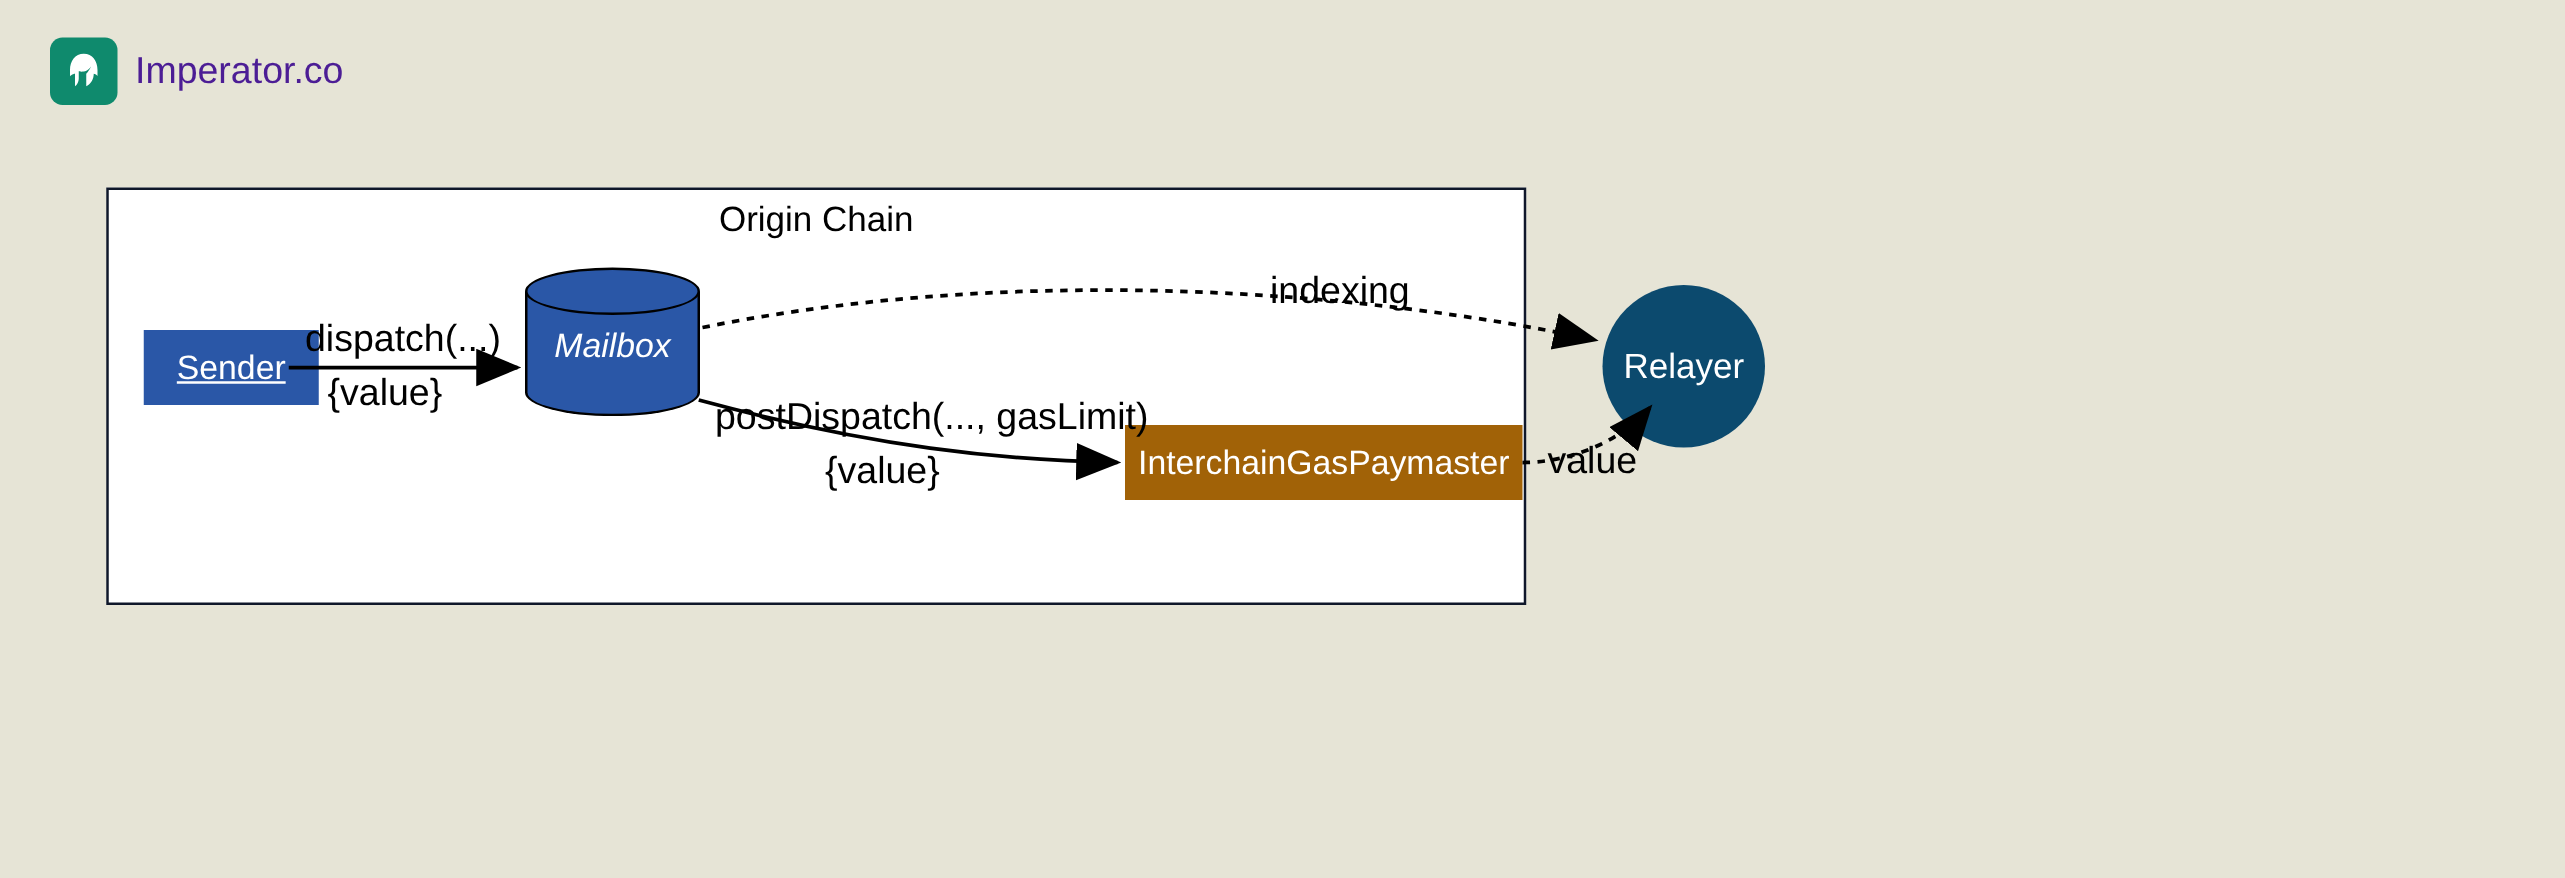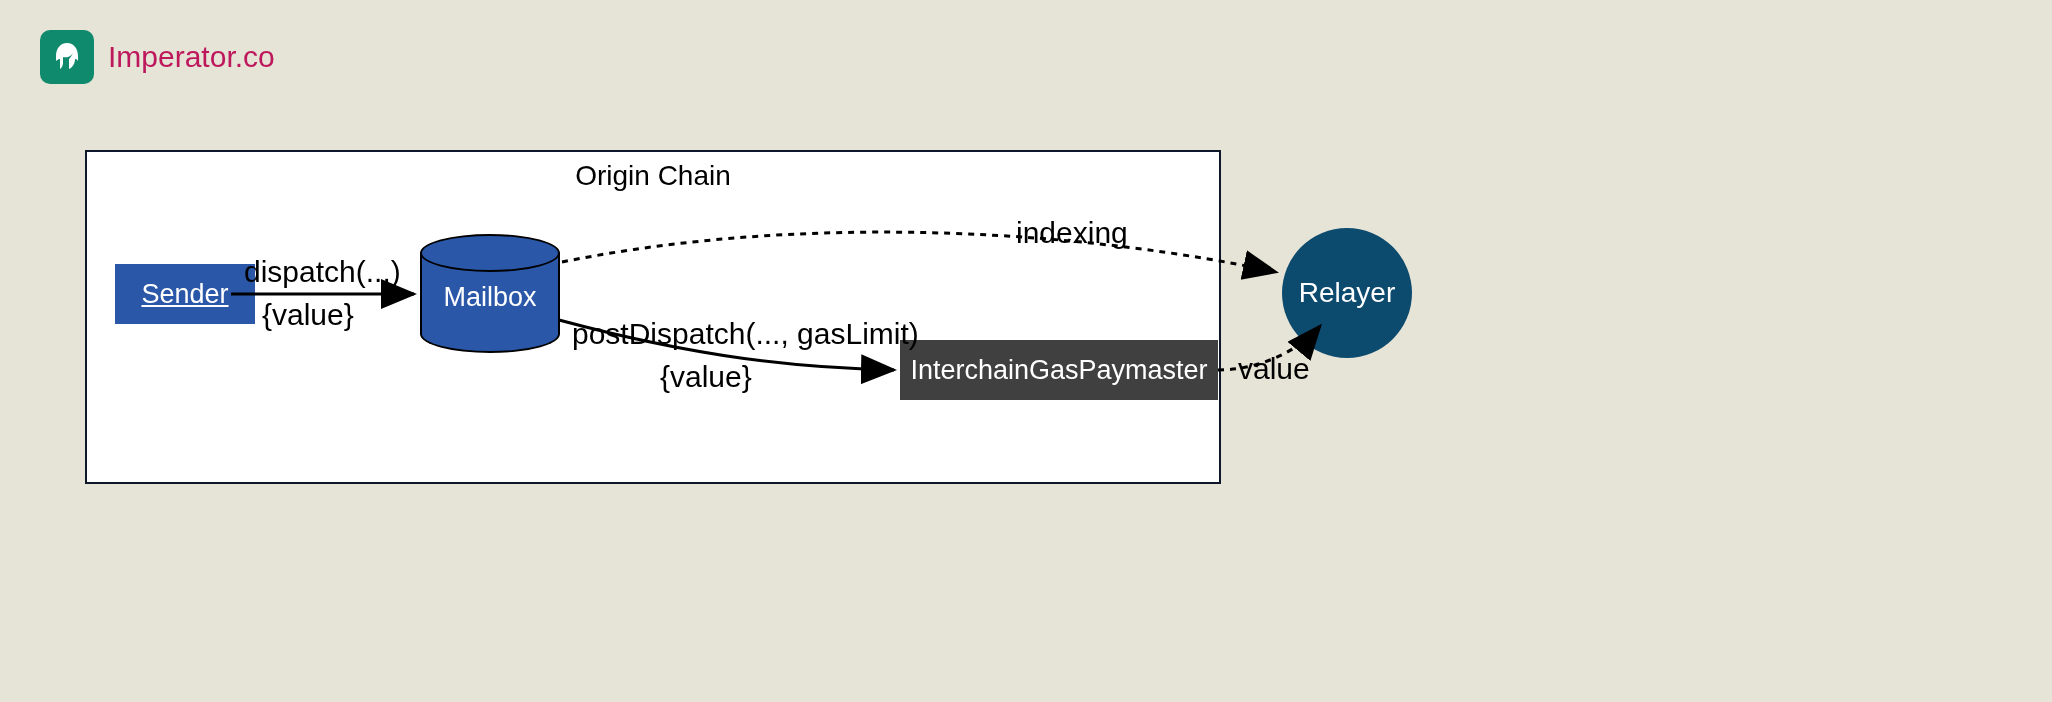--- a/index.html
+++ b/index.html
@@ -25,21 +25,21 @@
     width: 54px;
     height: 54px;
     background: #0f8a6d;
     border-radius: 10px;
     position: relative;
     display: flex;
     align-items: center;
     justify-content: center;
   }
   .logo-text {
-    color: #be185d;
+    color: #4c1d95;
     font-size: 30px;
     font-weight: 500;
   }
 
   
   .origin-box {
     position: absolute;
     left: 85px;
     top: 150px;
     width: 1132px;
@@ -70,23 +70,24 @@
     justify-content: center;
     color: #fff;
     font-size: 27px;
     text-decoration: underline;
   }
 
   
   .mailbox-cyl {
     position: absolute;
     left: 420px;
-    top: 234px;
+    top: 214px;
     width: 140px;
     height: 120px;
+    font-style: italic;
   }
   .cyl-top {
     position: absolute;
     top: 0;
     left: 0;
     width: 140px;
     height: 38px;
     border-radius: 50%;
     background: #2a57a7;
     border: 2px solid #000;
@@ -118,21 +119,21 @@
     z-index: 3;
   }
 
   
   .igp-box {
     position: absolute;
     left: 900px;
     top: 340px;
     width: 318px;
     height: 60px;
-    background: #404040;
+    background: #a16207;
     display: flex;
     align-items: center;
     justify-content: center;
     color: #fff;
     font-size: 27px;
   }
 
   
   .relayer-circle {
     position: absolute;

